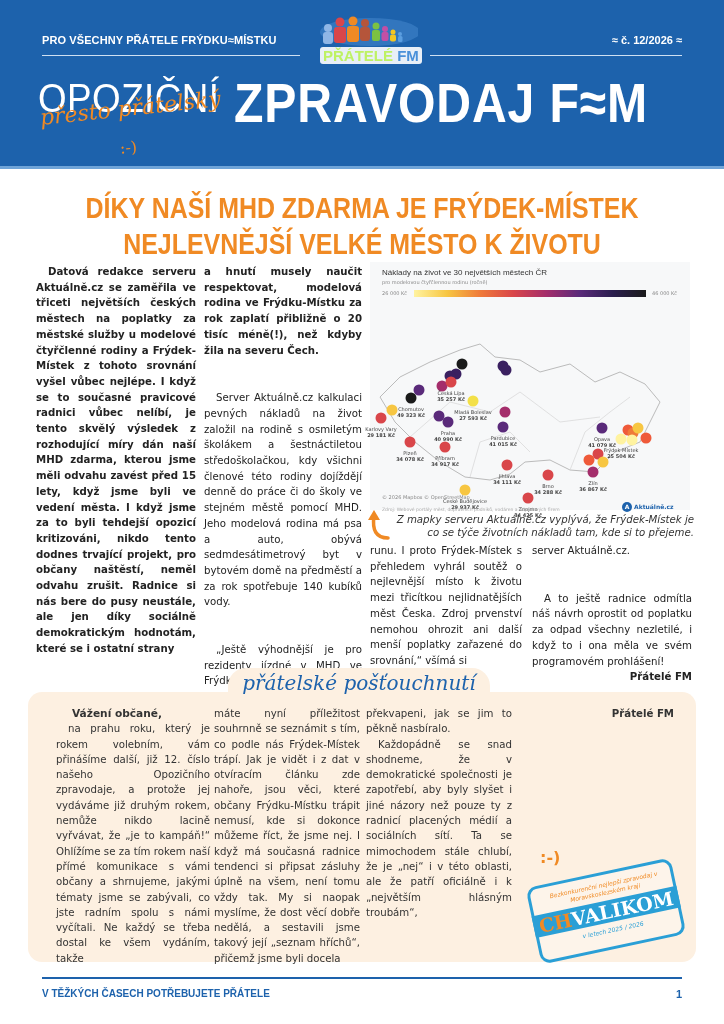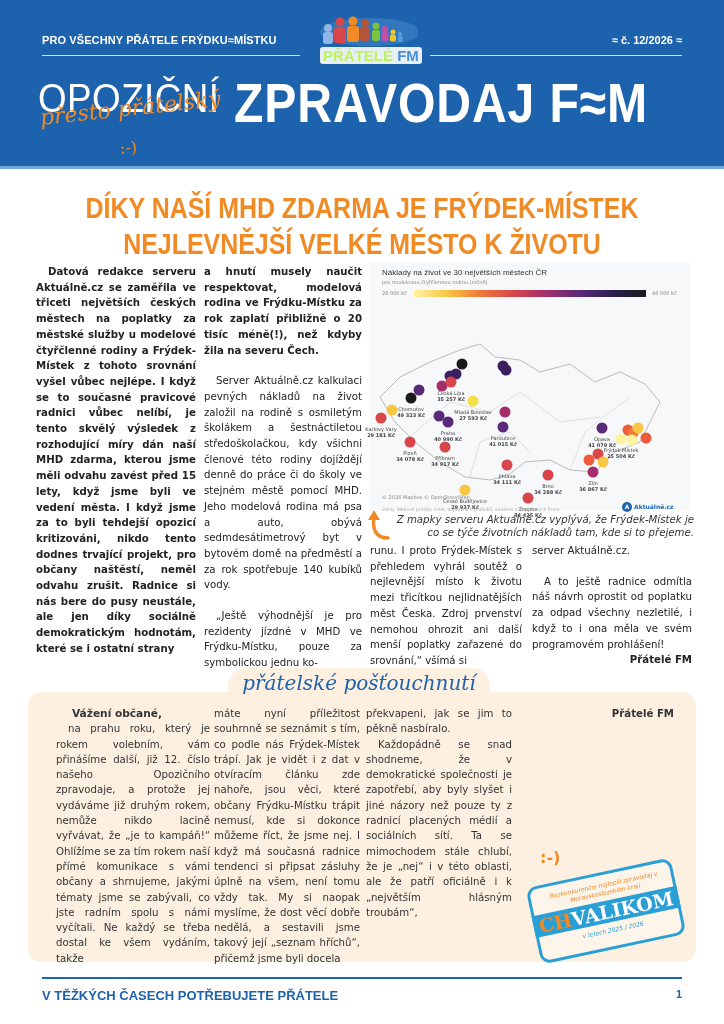--- a/index.html
+++ b/index.html
@@ -15,21 +15,21 @@
 .logo .txt{position:absolute;left:14px;top:41px;font-family:"Liberation Sans",sans-serif;font-weight:bold;font-size:15px;color:#1a2a4a;background:rgba(255,255,255,0.9);padding:0 3px;border-radius:3px}
 .logo .txt span{color:#4a90d9}
 .t-opoz{position:absolute;left:38px;top:76px;font-family:"Liberation Sans",sans-serif;font-size:40px;color:#fff;letter-spacing:0.5px;transform:scaleX(0.92);transform-origin:left}
 .t-presto{position:absolute;left:40px;top:105px;font-family:"DejaVu Serif",serif;font-style:italic;font-size:22px;color:#f08a24;transform:rotate(-6deg);transform-origin:left}
 .t-smile{position:absolute;left:120px;top:138px;font-family:"DejaVu Serif",serif;font-size:16px;color:#f08a24;transform:rotate(-6deg)}
 .t-zprav{position:absolute;left:234px;top:70px;font-family:"Liberation Sans",sans-serif;font-weight:bold;font-size:56px;color:#fff;letter-spacing:1px;transform:scaleX(0.86);transform-origin:left}
 .headline{position:absolute;left:0;top:190px;width:724px;text-align:center;font-family:"Liberation Sans",sans-serif;font-weight:bold;font-size:29px;line-height:36px;color:#f08a24;transform:scaleX(0.86);transform-origin:center}
 .col{position:absolute;font-family:"DejaVu Sans",sans-serif;font-size:10.2px;line-height:15.7px;text-align:justify;color:#222}
 .col.bold{font-weight:bold}
 .col p{text-indent:12px}
-.col p+p{margin-top:15px}
+.col p+p{margin-top:32px}
 .map{position:absolute;left:370px;top:262px;width:320px;height:248px;background:#f7f8f9}
 .map-title{position:absolute;left:12px;top:6px;font-family:"Liberation Sans",sans-serif;font-weight:normal;font-size:8px;color:#333}
 .map-sub{position:absolute;left:12px;top:17px;font-size:5px;color:#888}
 .map-grad{position:absolute;left:44px;top:28px;width:232px;height:7px;background:linear-gradient(to right,#fff3a0,#f7c642,#ef7a3a,#d9464a,#a42d6b,#5a2a7a,#2a1e4e,#1a1a1a)}
 .map-gmin{position:absolute;left:12px;top:28px;font-size:5px;color:#888}
 .map-gmax{position:absolute;left:282px;top:28px;font-size:5px;color:#888}
 .map-copy{position:absolute;left:12px;top:232px;font-size:5px;color:#888}
 .map-src{position:absolute;left:12px;top:245px;font-size:4.5px;color:#aaa}
 .map-brand{position:absolute;left:252px;top:240px;font-size:6px;font-weight:bold;color:#1d62ac}
 .map-brand-dot{display:inline-block;width:10px;height:10px;border-radius:50%;background:#1d62ac;color:#fff;font-size:6px;text-align:center;line-height:10px;margin-right:2px}
@@ -41,21 +41,21 @@
 .box-title{position:absolute;left:228px;top:671px;width:262px;text-align:center;font-family:"DejaVu Serif",serif;font-style:italic;font-size:20px;color:#1d62ac}
 .bcol{position:absolute;font-size:10.2px;line-height:15.3px;text-align:justify;color:#333}
 .bcol p{text-indent:12px}
 .stamp{position:absolute;left:532px;top:872px;width:148px;height:78px;border:3px solid #2a9fd6;border-radius:10px;transform:rotate(-12deg);background:rgba(255,255,255,0.3)}
 .stamp-top{position:absolute;left:8px;top:6px;width:132px;font-size:6px;font-style:italic;color:#f08a24;text-align:center;line-height:8px}
 .stamp-band{position:absolute;left:-3px;top:26px;width:148px;height:22px;background:#2a9fd6;color:#fff;font-family:"DejaVu Serif",serif;font-weight:bold;font-size:19px;text-align:center;line-height:22px}
 .stamp-band b{color:#f08a24}
 .stamp-bot{position:absolute;left:8px;top:52px;width:132px;font-size:6px;font-style:italic;color:#2a9fd6;text-align:center}
 .smile2{position:absolute;left:540px;top:848px;font-size:16px;color:#f08a24;font-weight:bold}
 .footer-line{position:absolute;left:42px;top:977px;width:640px;height:2px;background:#1d62ac}
-.footer-text{position:absolute;left:42px;top:988px;font-family:"Liberation Sans",sans-serif;font-weight:bold;font-size:13px;color:#1d62ac}
+.footer-text{position:absolute;left:42px;top:988px;font-family:"Liberation Sans",sans-serif;font-weight:bold;font-size:10px;color:#1d62ac}
 .page-num{position:absolute;right:42px;top:988px;font-family:"Liberation Sans",sans-serif;font-weight:bold;font-size:11px;color:#1d62ac}
 .sig{font-weight:bold;float:right}
 </style>
 </head>
 <body>
 
 <div class="header">
   <div class="tagline">PRO VŠECHNY PŘÁTELE FRÝDKU≈MÍSTKU</div>
   <div class="hline" style="left:42px;width:258px"></div>
   <div class="hline" style="left:430px;width:252px"></div>

